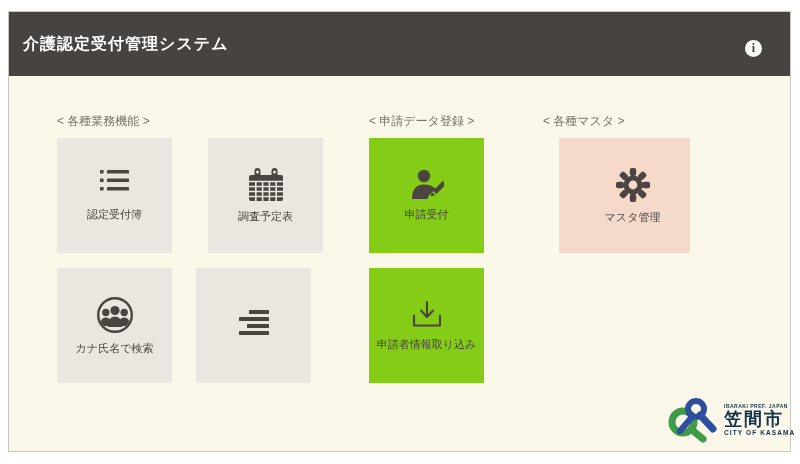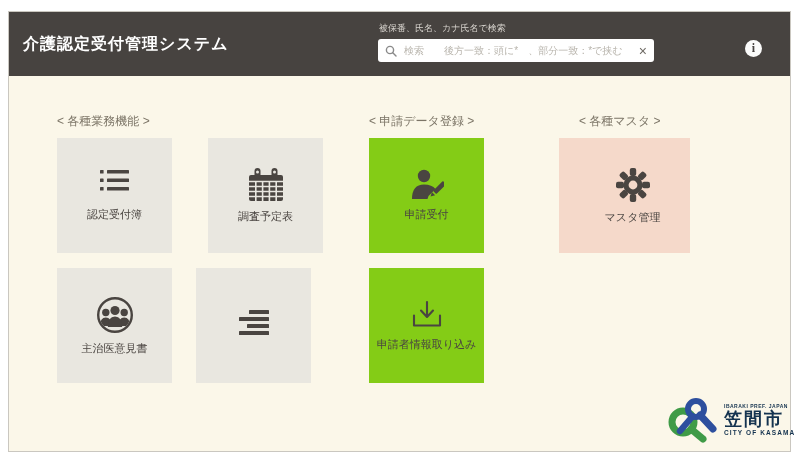--- a/index.html
+++ b/index.html
@@ -32,21 +32,21 @@
   .clear-x{color:#6e6a64;font-size:14px;line-height:1;cursor:pointer;user-select:none;}
   .info-btn{
     position:absolute;left:736px;top:28px;width:17px;height:17px;border-radius:50%;
     background:#fbfbfa;color:#474340;display:flex;align-items:center;justify-content:center;
     font-family:"Liberation Serif",serif;font-weight:bold;font-size:12px;cursor:pointer;
   }
   
   .sec-label{position:absolute;font-size:12px;color:#7c7567;white-space:nowrap;}
   .sl1{left:48px;top:101px;}
   .sl2{left:360px;top:101px;}
-  .sl3{left:534px;top:101px;margin-left:36px;}
+  .sl3{left:534px;top:101px;}
   .tile{
     position:absolute;width:115px;height:115px;cursor:pointer;
     display:flex;flex-direction:column;align-items:center;justify-content:center;
   }
   .tile .icon{margin-bottom:7px;line-height:0;}
   .tile .label{font-size:11px;color:#4a4541;text-align:center;line-height:1.35;}
   .gray{background:#e9e7e0;}
   .green{background:#84cc16;}
   .pink{background:#f5d9ca;}
   .t1{left:48px;top:126px;gap:8px;} .t2{left:199px;top:126px;}
@@ -62,31 +62,20 @@
   .logo-eng{font-size:6.5px;font-weight:bold;letter-spacing:1.1px;white-space:nowrap;}
 </style>
 </head>
 <body>
 
 <div class="frame">
 
   <div class="header">
     <div class="app-title">介護認定受付管理システム</div>
 
-    <div class="search-group">
-      <div class="search-label">被保番、氏名、カナ氏名で検索</div>
-      <div class="search-box">
-        <svg class="icon" width="12" height="12" viewBox="0 0 12 12">
-          <circle cx="5" cy="5" r="3.6" fill="none" stroke="#8a8a8a" stroke-width="1.4"></circle>
-          <line x1="7.8" y1="7.8" x2="11" y2="11" stroke="#8a8a8a" stroke-width="1.4" stroke-linecap="round"></line>
-        </svg>
-        <input class="search-input" type="text" placeholder="検索　　後方一致：頭に*　、部分一致：*で挟む" style="">
-        <span class="clear-x">×</span>
-      </div>
-    </div>
 
     <div class="info-btn">
       <span>i</span>
     </div>
   </div>
 
   <div class="sec-label sl1">&lt; 各種業務機能 &gt;</div>
   <div class="sec-label sl2">&lt; 申請データ登録 &gt;</div>
   <div class="sec-label sl3">&lt; 各種マスタ &gt;</div>
 
@@ -179,21 +168,21 @@
         <g class="ink" clip-path="url(#pc)">
           <circle cx="9.8" cy="16.5" r="3.7"></circle>
           <path d="M4,30 Q4,21.5 9.8,21.5 Q15.6,21.5 15.6,30 Z"></path>
           <circle cx="28.2" cy="16.5" r="3.7"></circle>
           <path d="M22.4,30 Q22.4,21.5 28.2,21.5 Q34,21.5 34,30 Z"></path>
           <circle cx="19" cy="14.5" r="4.6"></circle>
           <path d="M11.8,31 Q11.8,20.5 19,20.5 Q26.2,20.5 26.2,31 Z"></path>
         </g>
       </svg>
     </span>
-    <span class="label">主治医意見書</span>
+    <span class="label">カナ氏名で検索</span>
   </div>
 
   <div class="tile gray t6">
     <span class="icon">
       <svg width="30" height="25" viewBox="0 0 30 25">
         <g class="ink">
           <rect x="10" y="0" width="20" height="4" rx="0.6"></rect>
           <rect x="0" y="7" width="30" height="4" rx="0.6"></rect>
           <rect x="8" y="14" width="22" height="4" rx="0.6"></rect>
           <rect x="0" y="21" width="30" height="4" rx="0.6"></rect>

